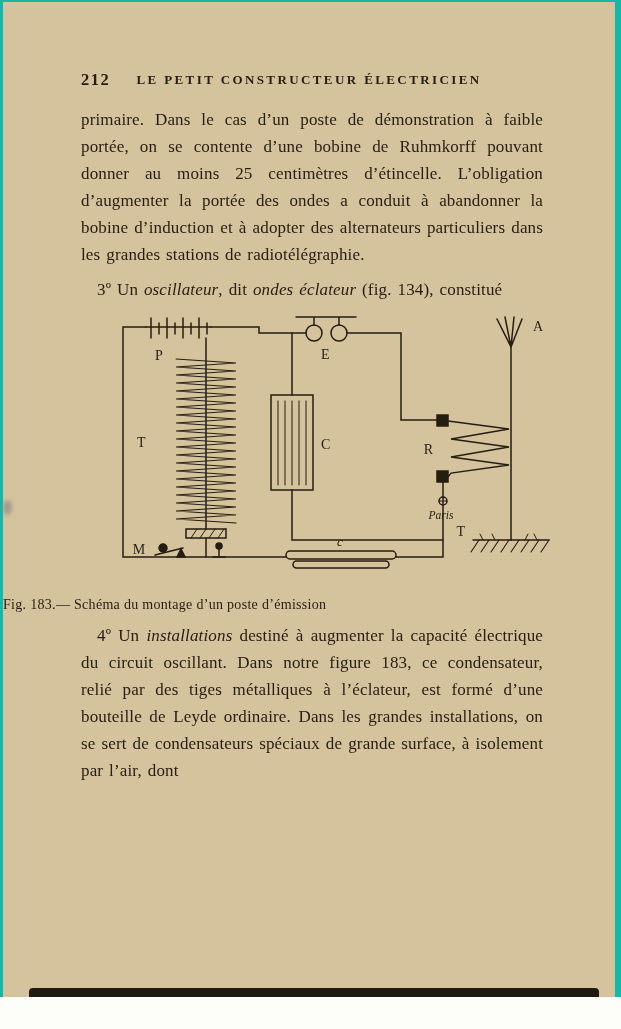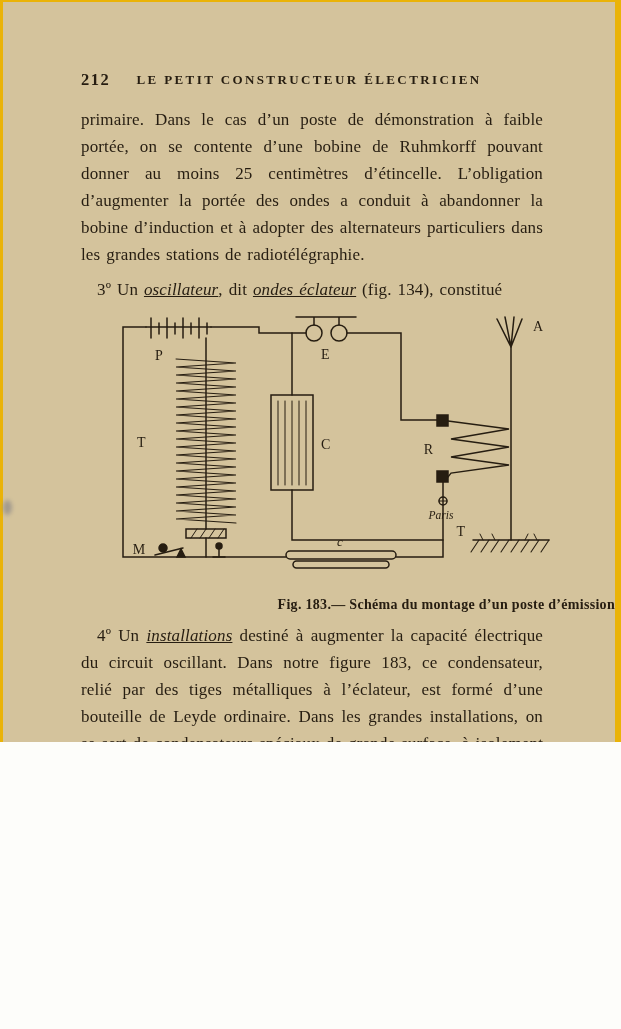--- a/index.html
+++ b/index.html
@@ -1,32 +1,32 @@
 <!DOCTYPE html>
 <html lang="fr" style="--paper: #d4c39c; --ink: #261d11;"><head>
 <meta charset="utf-8">
 <style>
   html,body{margin:0;padding:0;background:#fdfdfa;}
-  .page{position:relative;width:621px;height:742px;background:#eab308;overflow:hidden;
+  .page{position:relative;width:621px;height:997px;background:#14b8a6;overflow:hidden;
         font-family:"Liberation Serif","DejaVu Serif",serif;}
   .paper{position:absolute;left:3px;top:2px;width:612px;height:1006px;
          background:var(--paper,#d4c39c);color:var(--ink,#261d11);}
   header{position:relative;height:20px;margin-top:68px;}
   .pagenum{position:absolute;left:78px;top:0;font-size:16.5px;letter-spacing:1.5px;font-weight:700;}
   .running-title{display:block;text-align:center;font-size:13px;letter-spacing:2.4px;
                  font-weight:700;padding-top:2px;}
   .para{margin:8px 72px 0 78px;text-align:justify;font-size:17px;line-height:27px;
         letter-spacing:.15px;word-spacing:1.5px;}
   .para.first{margin-top:16px;}
   .para.indent{text-indent:16px;}
   .para.after-fig{margin-top:32px;}
-  i{font-style:italic;text-decoration:underline;}
+  i{font-style:italic;}
   figure{margin:12px 0 0 0;padding:0;}
   figure svg{display:block;margin-left:108px;}
-  figcaption{margin-top:10px;text-align:right;font-size:14px;font-weight:700;line-height:19px;
+  figcaption{margin-top:10px;text-align:left;font-size:14px;font-weight:400;line-height:19px;
              letter-spacing:.3px;}
   .band{position:absolute;left:26px;right:16px;bottom:0;height:20px;background:#201a12;
         border-radius:4px 4px 2px 2px;}
   .smudge{position:absolute;left:3px;top:500px;width:9px;height:15px;background:#96908a;
           border-radius:50%;opacity:.8;filter:blur(2px);}
   svg text{font-family:"Liberation Serif","DejaVu Serif",serif;font-size:14px;fill:currentColor;stroke:none;}
   svg text.it{font-style:italic;font-size:11.5px;}
   svg text.sm{font-style:italic;font-size:13px;}
 </style>
 </head>

